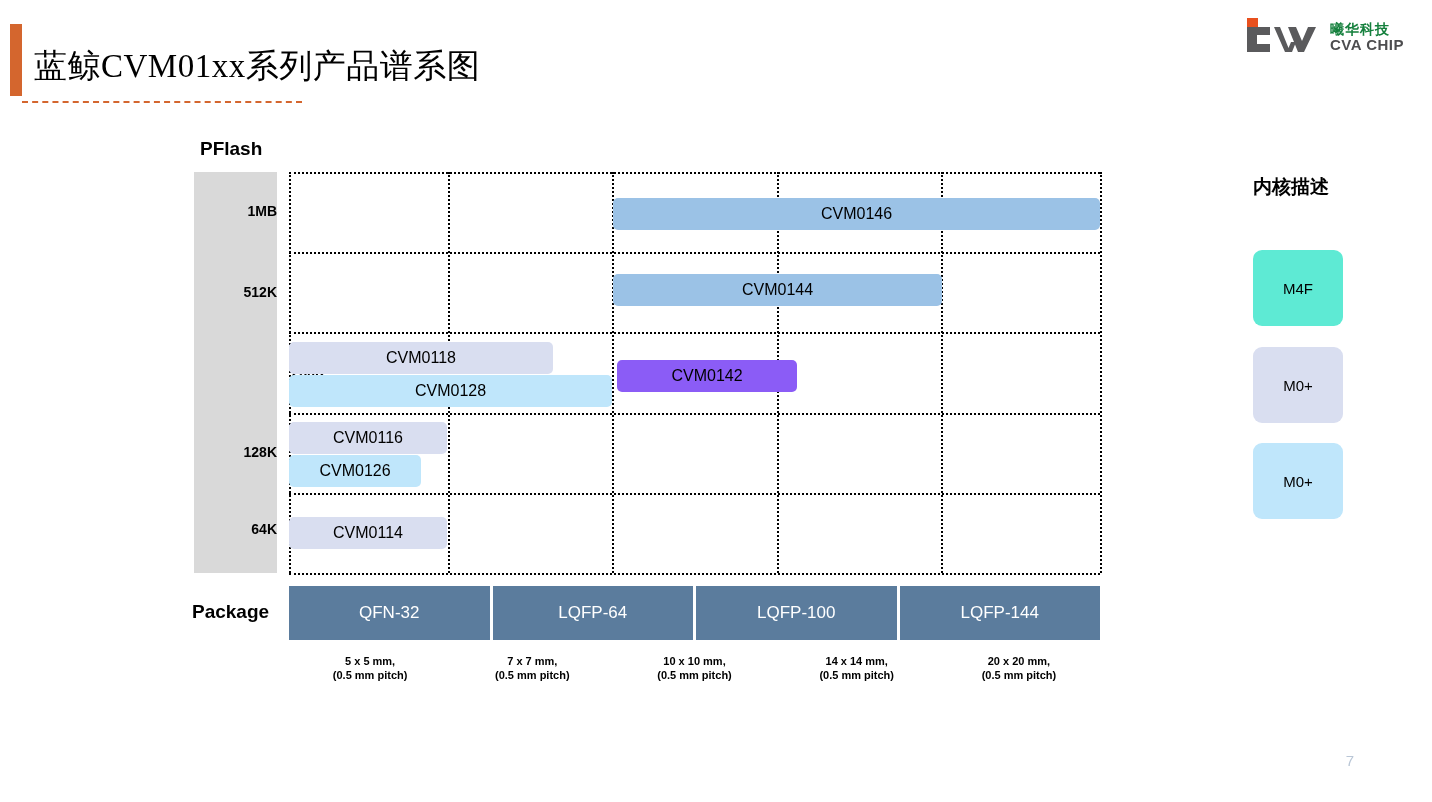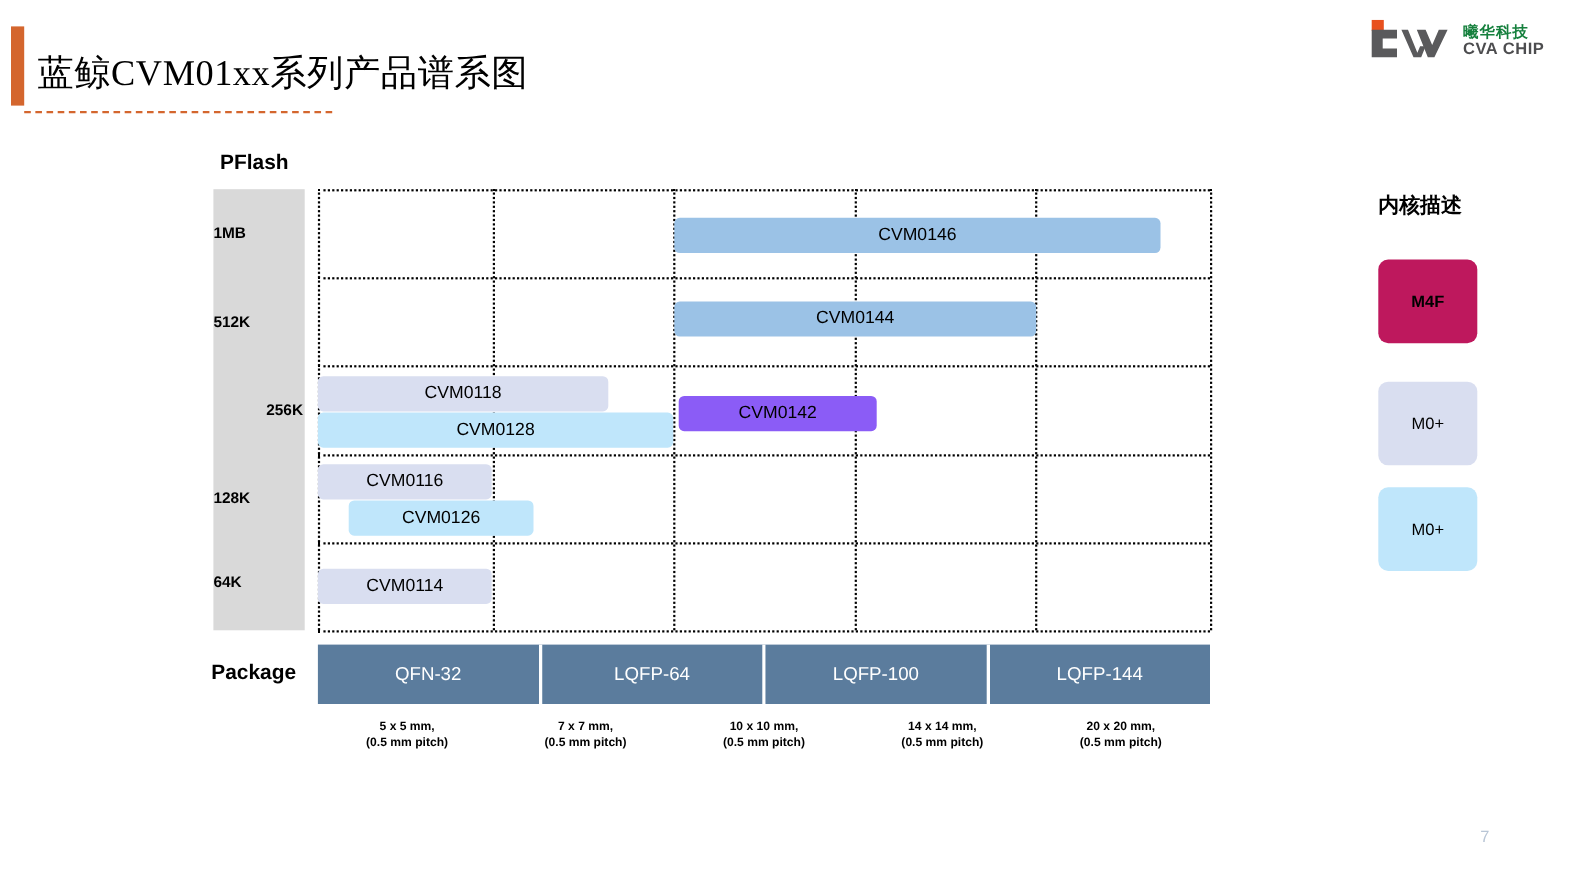--- a/index.html
+++ b/index.html
@@ -45,21 +45,21 @@
   }
 
   
   .chart{position:absolute;left:0;top:0;}
   .yband{
     position:absolute;left:194px;top:172px;width:83px;height:401px;
     background:#D9D9D9;
   }
   .ytick{
     position:absolute;left:194px;width:83px;
-    text-align:left;font-size:14px;font-weight:bold;color:#000;
+    text-align:right;font-size:14px;font-weight:bold;color:#000;
   }
 
   .grid{
     position:absolute;left:289px;top:172px;width:811px;height:401px;
   }
   .gline-v{
     position:absolute;top:0;bottom:0;width:0;
     border-left:2px dotted #000000;
   }
   .gline-h{
@@ -151,27 +151,27 @@
         <div class="gline-v" style="left: 323px;"></div>
         <div class="gline-v" style="left: 488px;"></div>
         <div class="gline-v" style="left: 652px;"></div>
         <div class="gline-v" style="left: 811px;"></div>
         <div class="gline-h" style="top: 0px;"></div>
         <div class="gline-h" style="top: 80px;"></div>
         <div class="gline-h" style="top: 160px;"></div>
         <div class="gline-h" style="top: 241px;"></div>
         <div class="gline-h" style="top: 321px;"></div>
         <div class="gline-h" style="top: 401px;"></div>
-        <div class="bar" style="left: 324px; width: 442px; top: 26px; background: rgb(155, 194, 230);">CVM0146</div>
+        <div class="bar" style="left: 324px; width: 487px; top: 26px; background: rgb(155, 194, 230);">CVM0146</div>
         <div class="bar" style="left: 324px; width: 329px; top: 102px; background: rgb(155, 194, 230);">CVM0144</div>
         <div class="bar" style="left: 0px; width: 264px; top: 170px; background: rgb(217, 222, 240);">CVM0118</div>
         <div class="bar" style="left: 0px; width: 323px; top: 203px; background: rgb(191, 230, 251);">CVM0128</div>
         <div class="bar" style="left: 328px; width: 180px; top: 188px; background: #8b5cf6;">CVM0142</div>
         <div class="bar" style="left: 0px; width: 158px; top: 250px; background: rgb(217, 222, 240);">CVM0116</div>
-        <div class="bar" style="left: 0px; width: 168px; top: 283px; background: rgb(191, 230, 251); margin-left: 28px;">CVM0126</div>
+        <div class="bar" style="left: 0px; width: 132px; top: 283px; background: rgb(191, 230, 251);">CVM0126</div>
         <div class="bar" style="left: 0px; width: 158px; top: 345px; background: rgb(217, 222, 240); text-align: right;">CVM0114</div>
       </div>
   </div>
 
   <div class="pkgrow" id="pkgrow">
       <div class="pkgcell">QFN-32</div>
       <div class="pkgcell">LQFP-64</div>
       <div class="pkgcell">LQFP-100</div>
       <div class="pkgcell">LQFP-144</div>
     </div>
@@ -193,19 +193,19 @@
         <div>(0.5 mm pitch)</div>
       </div>
       <div class="dimcell">
         <div>20 x 20 mm,</div>
         <div>(0.5 mm pitch)</div>
       </div>
     </div>
 
   <div class="legend-title">内核描述</div>
   <div id="legend">
-      <div class="legend-item" style="top: 236px; background: #be185d; font-weight: bold;">M4F</div>
+      <div class="legend-item" style="top: 250px; background: #5eead4;">M4F</div>
       <div class="legend-item" style="top: 347px; background: rgb(217, 222, 240);">M0+</div>
       <div class="legend-item" style="top: 443px; background: rgb(191, 230, 251);">M0+</div>
     </div>
 
   <div class="pagenum">7</div>
 </div>
 
 </body></html>

